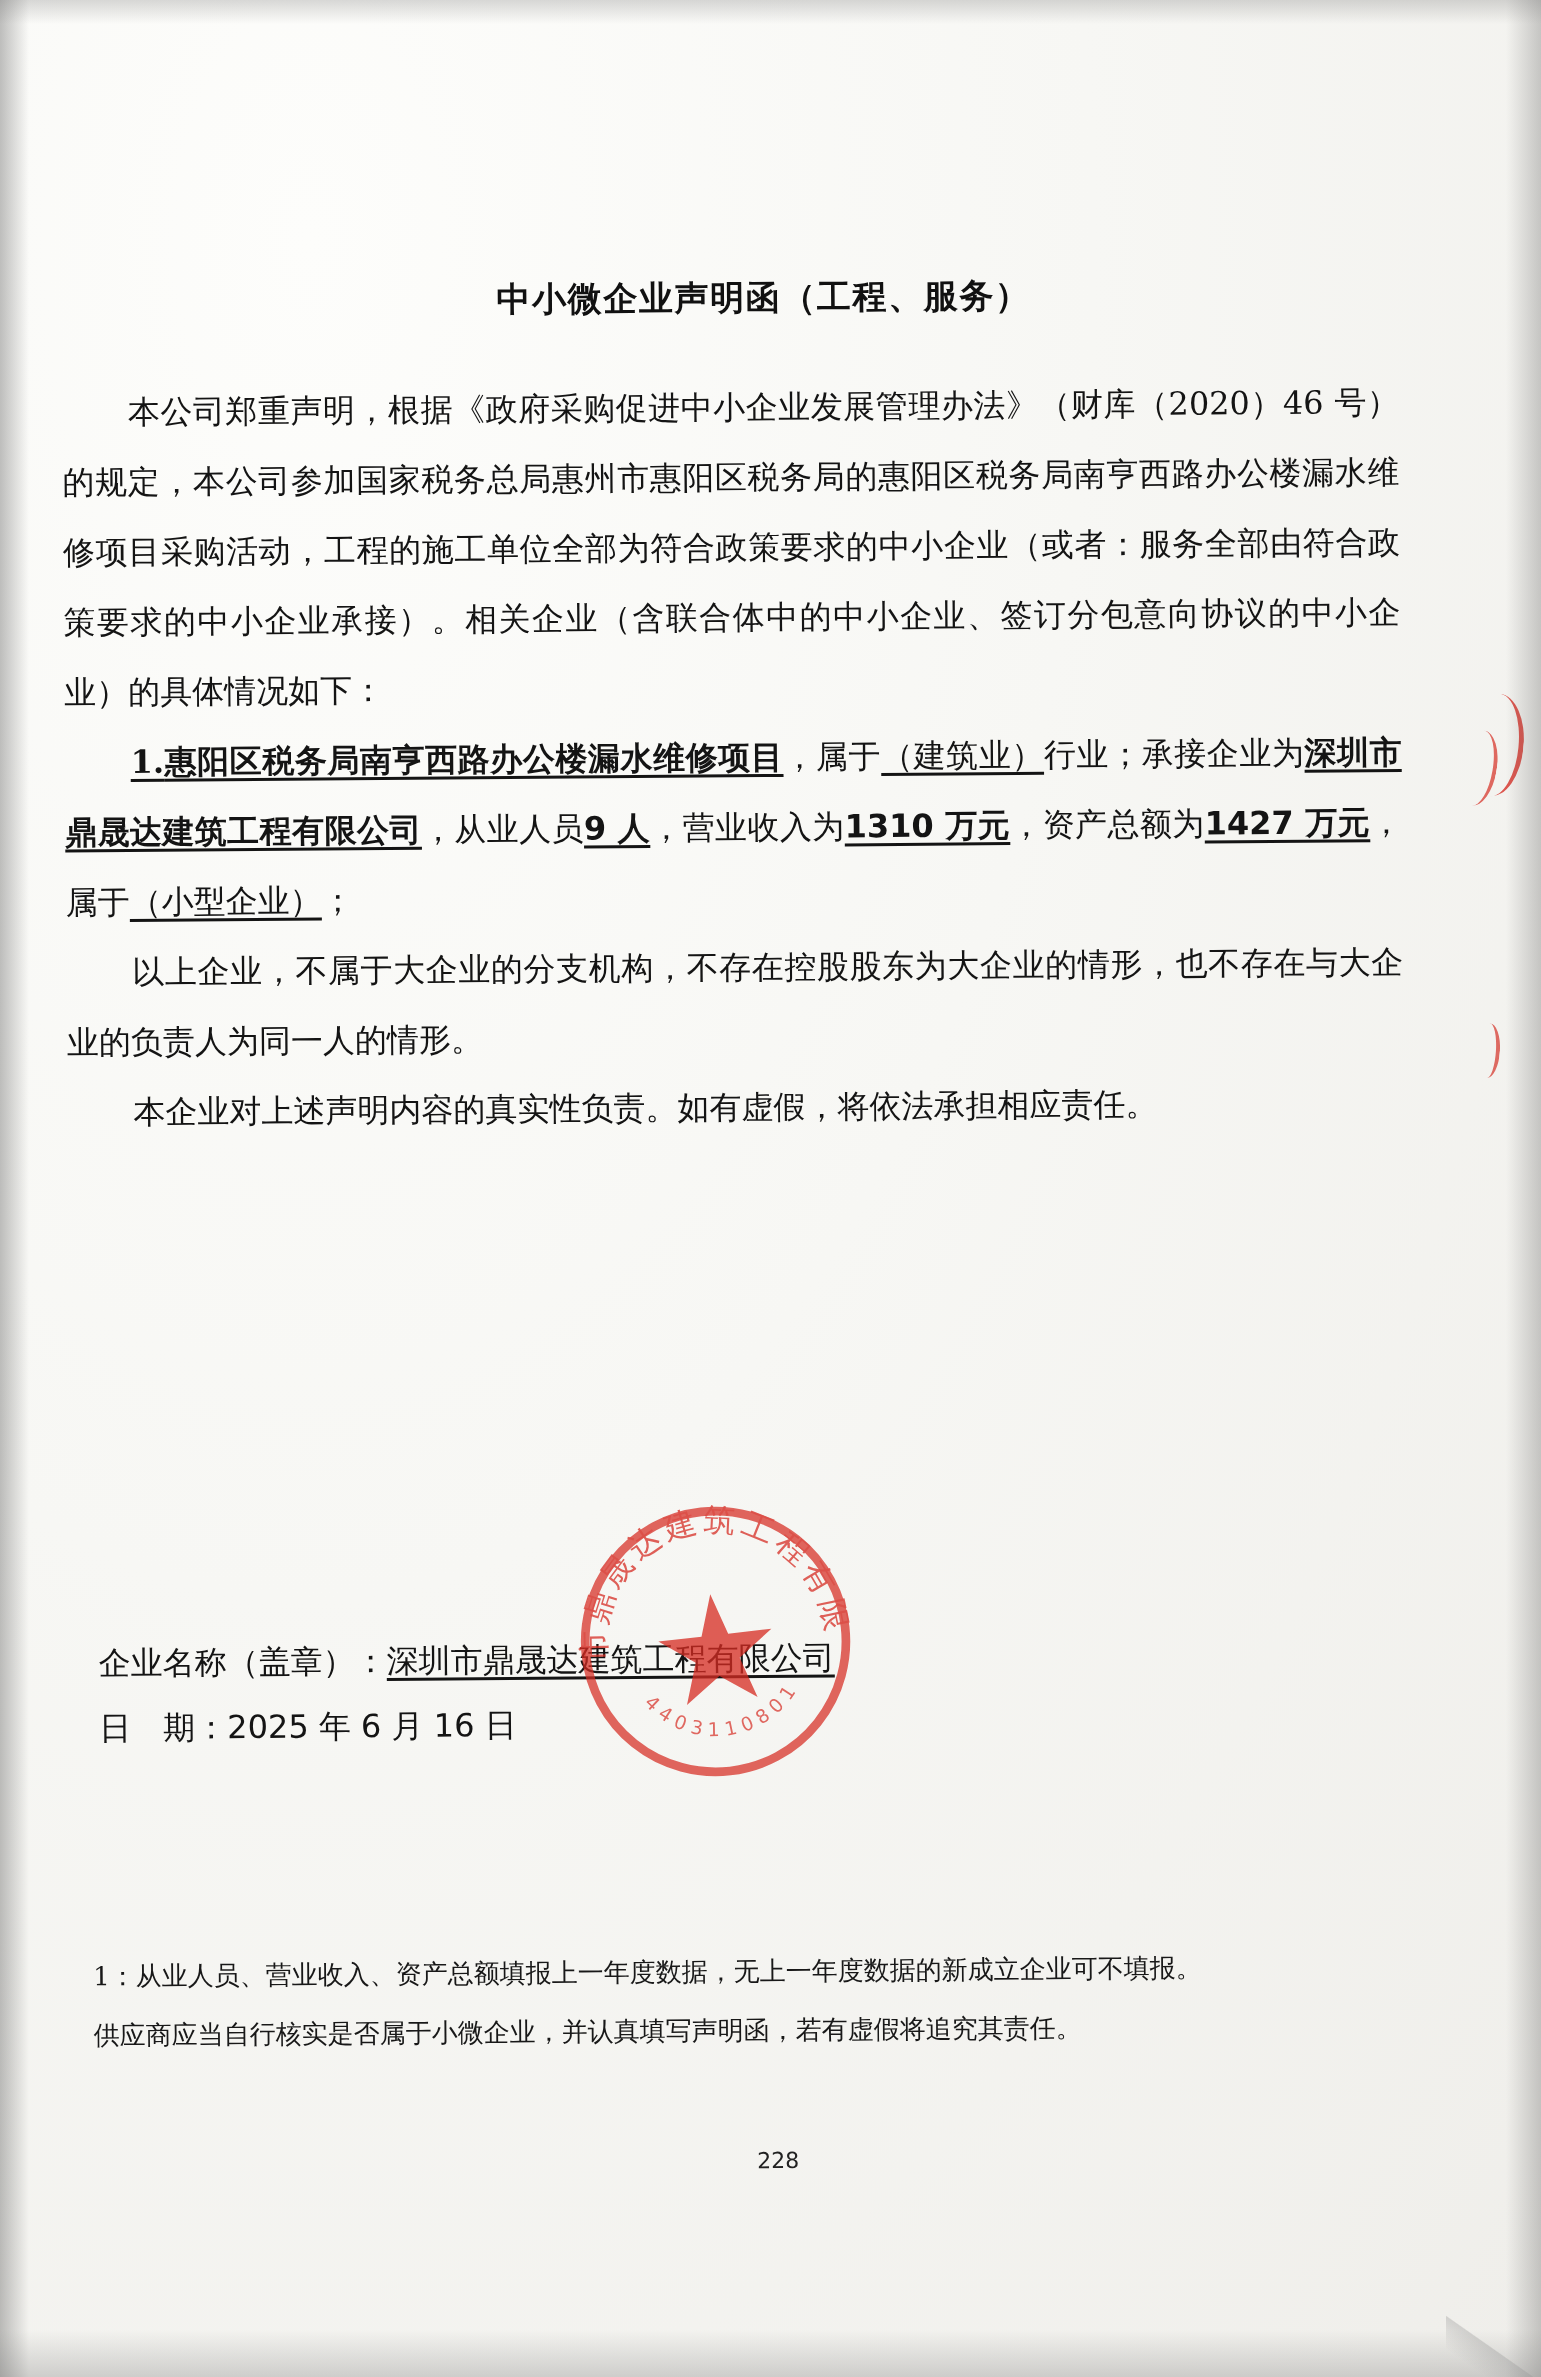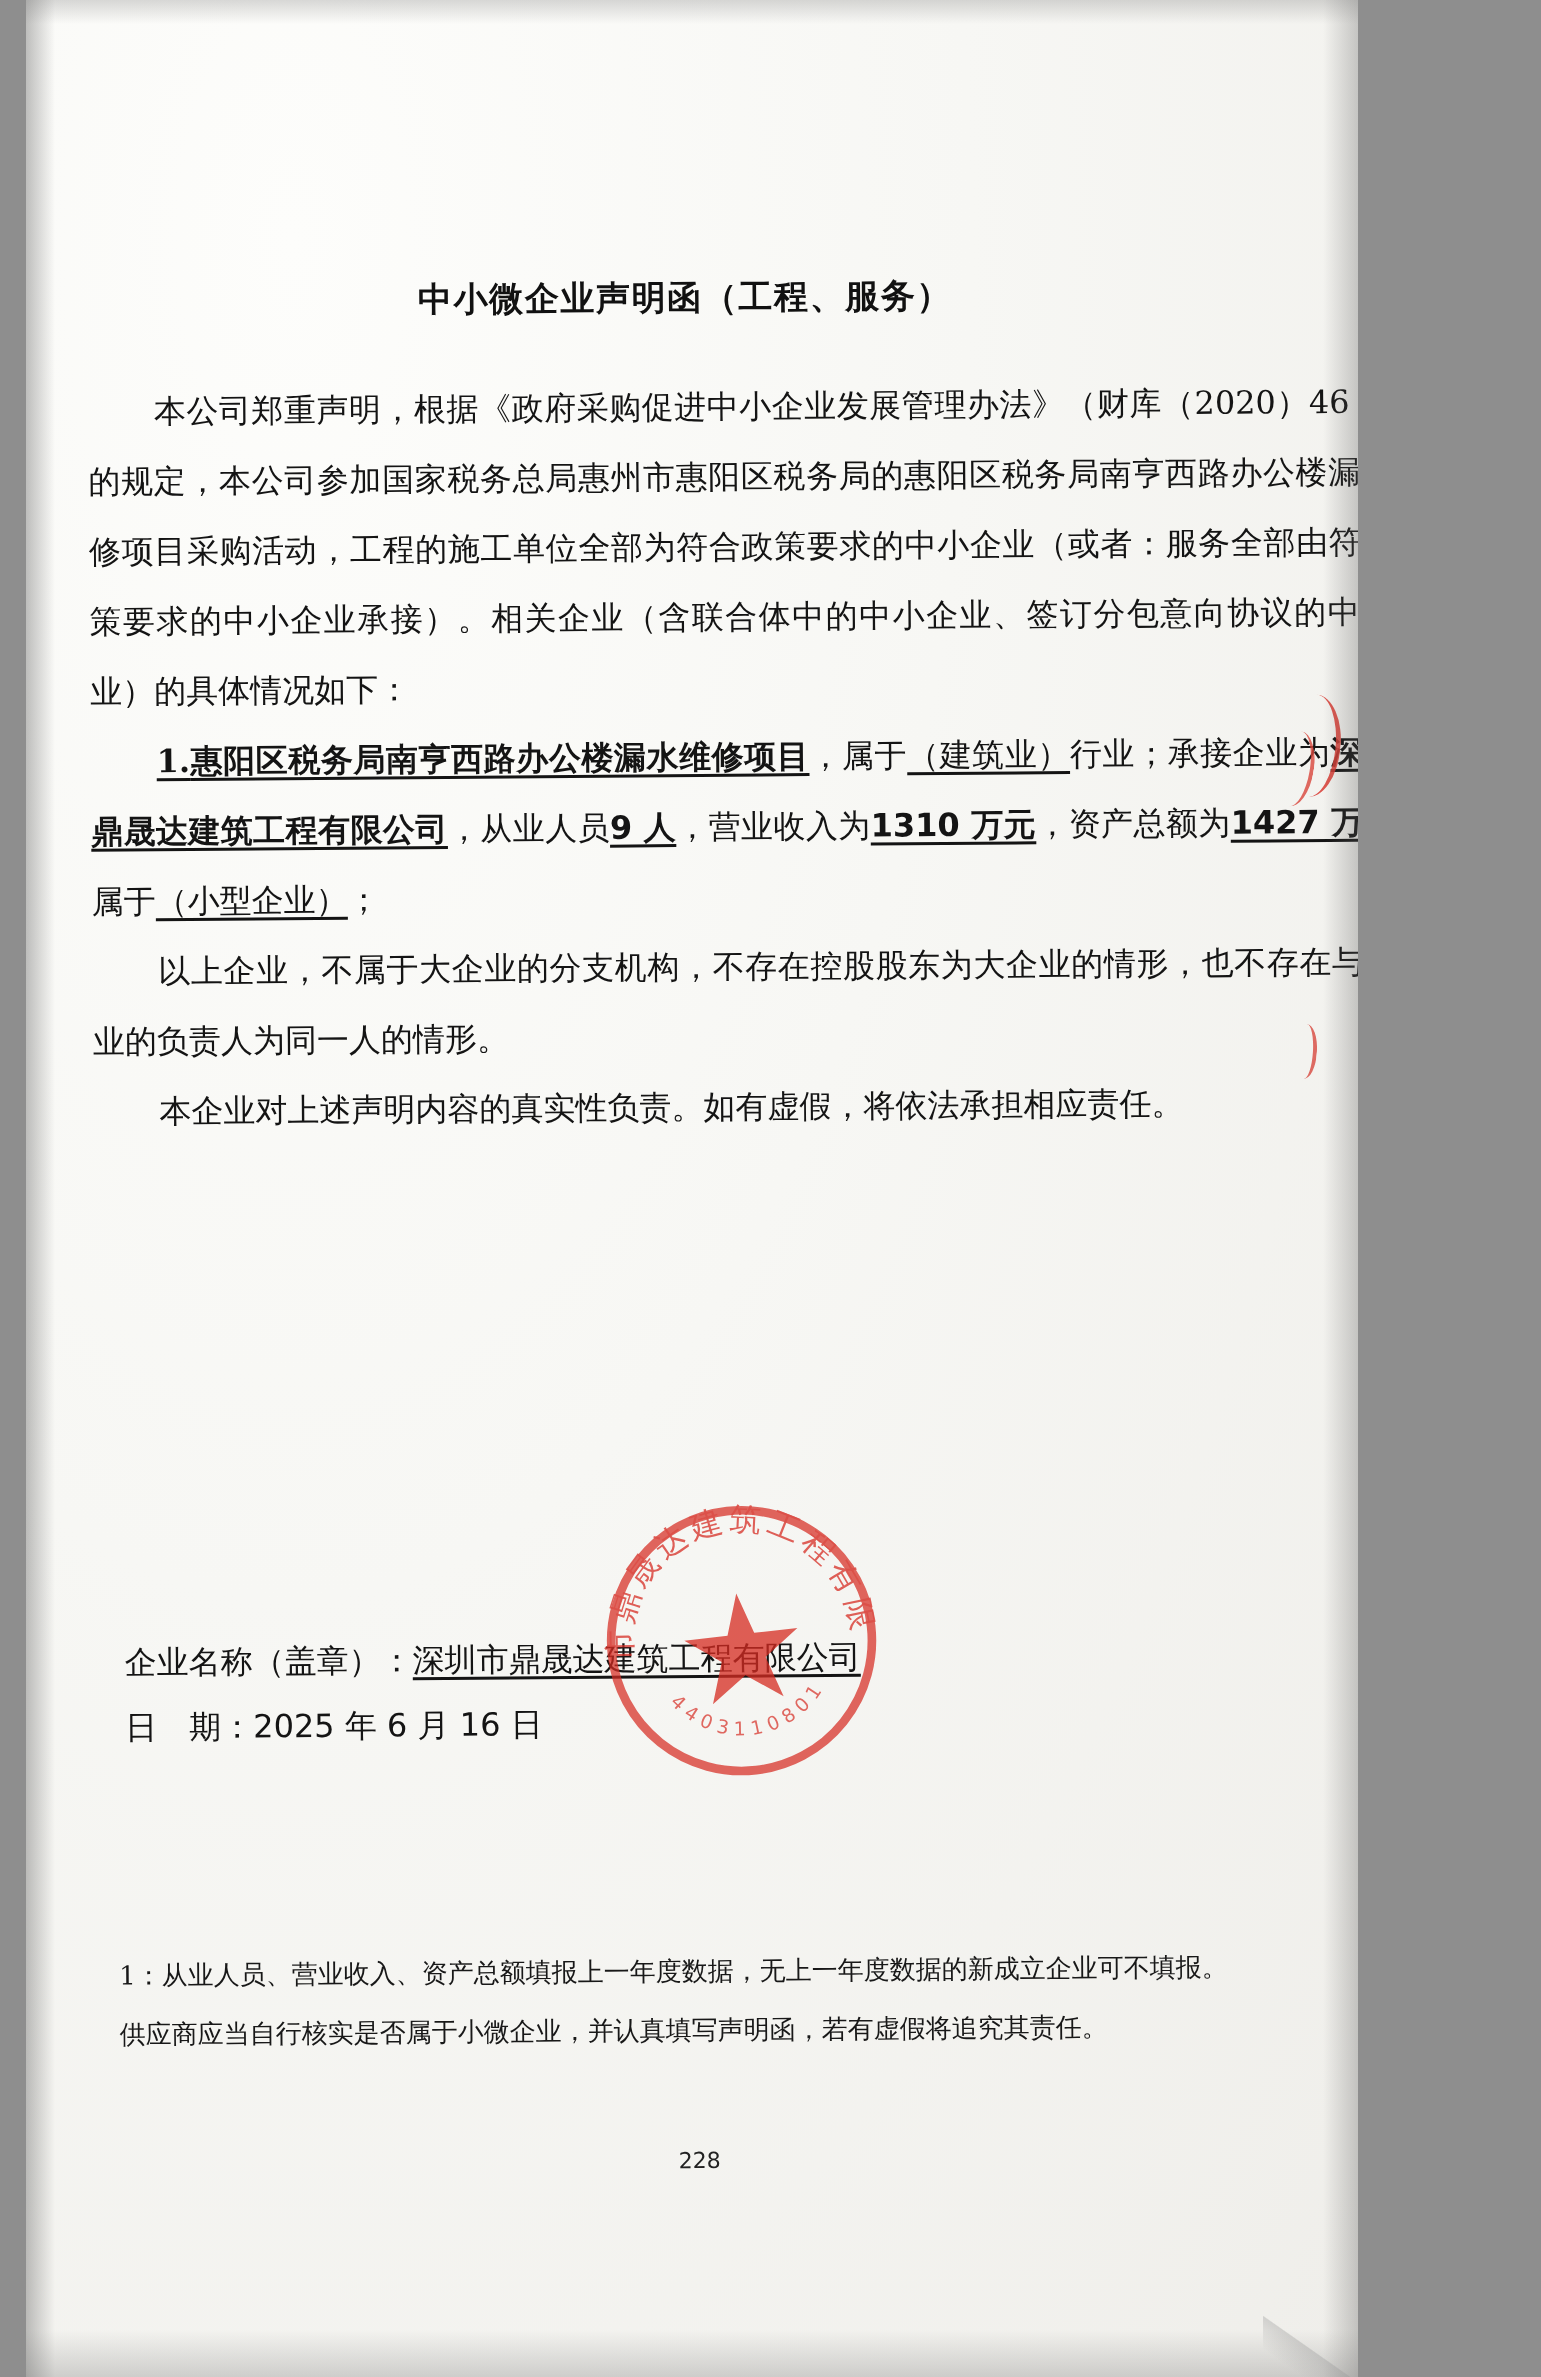--- a/index.html
+++ b/index.html
@@ -2,29 +2,28 @@
 <html style="font-size:12.7px"><head>
 <meta charset="utf-8">
 <style>
   html, body {
     margin: 0;
     padding: 0;
     background: #8e8e8e;
   }
   .page {
     position: relative;
-    width: 1332px;
+    width: 1541px;
     height: 2377px;
     background: #ffffff;
     overflow: hidden;
     font-family: "DejaVu Sans", "Liberation Sans", sans-serif;
     
     background-image:
       radial-gradient(ellipse at 20% 10%, #fdfdfb 0%, #f7f7f4 45%, #efeeea 100%);
-    margin-left: 26px;
   }
   .scan-tilt {
     position: absolute;
     inset: 0;
     transform: rotate(-0.45deg);
     transform-origin: 50% 50%;
   }
   .edge-shadow-left {
     position: absolute;
     left: 0; top: 0; bottom: 0; width: 28.5px;

